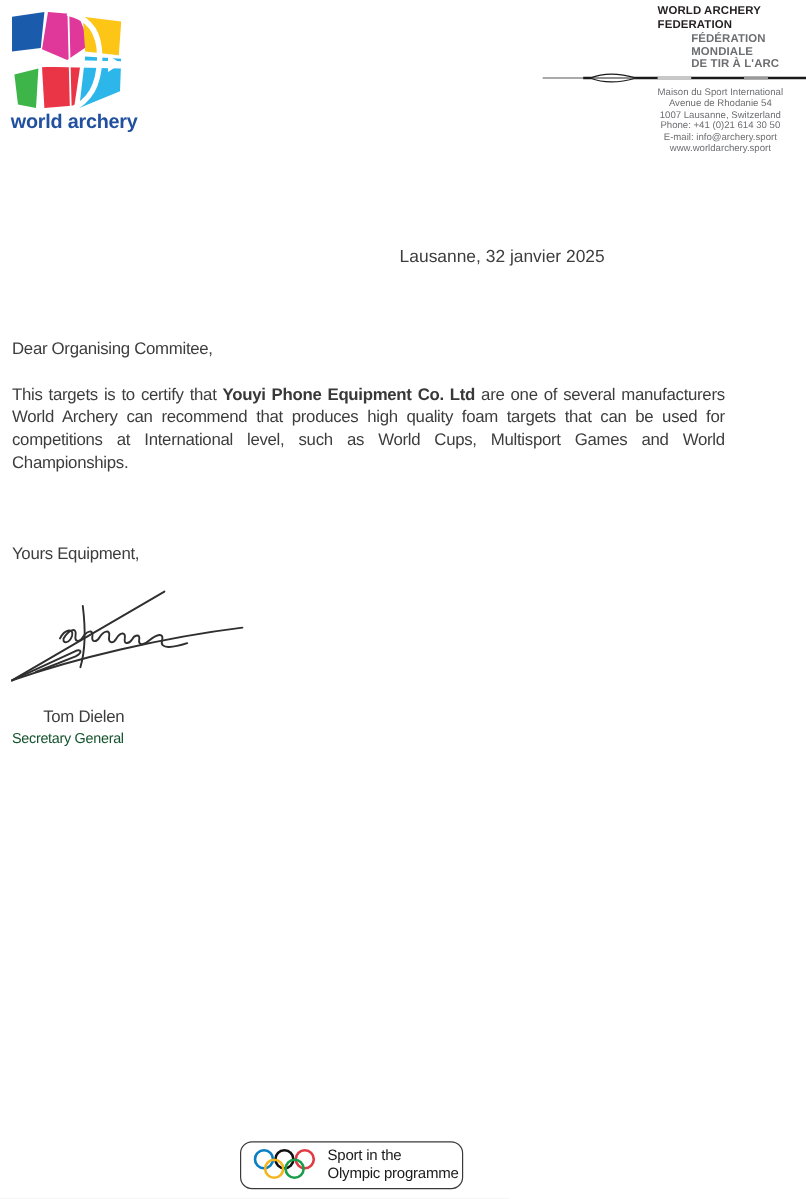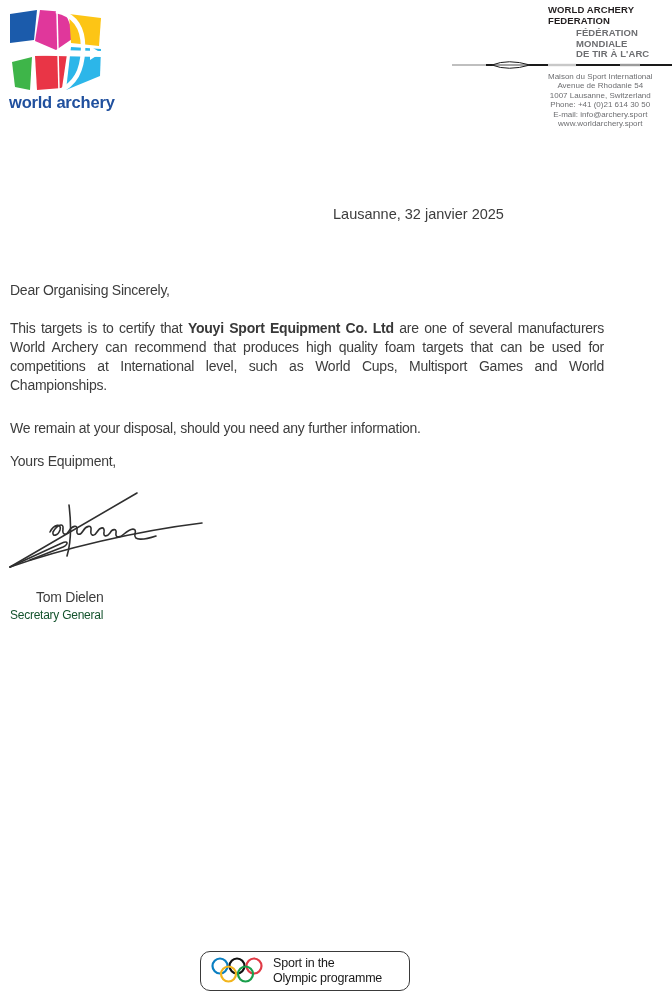--- a/index.html
+++ b/index.html
@@ -48,21 +48,21 @@
   .para1{top:319px;width:594px;text-align:justify;}
   .para1 strong{font-weight:bold;color:#383838;}
   .para2{top:419px;width:594px;}
   .closing{top:452px;}
   .signature{position:absolute;left:6px;top:487px;}
   .signer-name{position:absolute;left:10px;top:589px;font-size:14px;letter-spacing:-0.25px;color:#3d3d3d;margin-left:26px;}
   .signer-title{position:absolute;left:10px;top:608px;font-size:12px;letter-spacing:-0.25px;color:#14532d;}
   
   .badge{
     position:absolute;left:200px;top:951px;
-    width:210px;height:40px;box-sizing:border-box;
+    width:186px;height:40px;box-sizing:border-box;
     border:1.3px solid #3a3a3a;border-radius:10px;
     display:flex;align-items:center;gap:8px;
     padding-left:10px;background:#fff;
   }
   .badge-text{
     font-size:12.5px;line-height:15.5px;color:#1a1a1a;
     white-space:pre-line;letter-spacing:-0.2px;
   }
 </style>
 </head>
@@ -102,25 +102,24 @@
 
   <div class="address">Maison du Sport International
 Avenue de Rhodanie 54
 1007 Lausanne, Switzerland
 Phone: +41 (0)21 614 30 50
 E-mail: info@archery.sport
 www.worldarchery.sport</div>
 
   <div class="dateline">Lausanne, 32 janvier 2025</div>
 
-  <p class="txt salutation">Dear Organising Sincerely,</p>
+  <p class="txt salutation">Dear Organising Commitee,</p>
 
-  <p class="txt para1"><span>This targets is to certify that </span><strong>Youyi Sport Equipment Co. Ltd</strong><span> are one of several manufacturers World Archery can recommend that produces high quality foam targets that can be used for competitions at International level, such as World Cups, Multisport Games and World Championships.</span></p>
+  <p class="txt para1"><span>This targets is to certify that </span><strong>Youyi Phone Equipment Co. Ltd</strong><span> are one of several manufacturers World Archery can recommend that produces high quality foam targets that can be used for competitions at International level, such as World Cups, Multisport Games and World Championships.</span></p>
 
-  <p class="txt para2">We remain at your disposal, should you need any further information.</p>
 
   <p class="txt closing">Yours Equipment,</p>
 
   <svg class="signature" width="202" height="88" viewBox="0 0 202 88" xmlns="http://www.w3.org/2000/svg" fill="none" stroke="#2f2f2f" stroke-width="1.6" stroke-linecap="round">
     <path d="M131 6 L4 80"></path>
     <path d="M4 80 C55 62 130 44 196 36"></path>
     <path d="M4 80 L56 56 C62 53 63 57 57 60 L24 73"></path>
     <path d="M63 18 C65 34 66 52 61 69"></path>
     <path d="M44 45 C48 37 56 36 54 43 C52 49 46 50 47 45 C51 38 58 35 57 42 C56 48 60 49 63 44 C66 39 72 37 71 43 C70 48 74 49 77 44 C80 39 86 37 85 43 C84 49 88 50 91 45 C94 40 99 39 98 45 C97 50 101 50 104 46 C106 42 111 41 110 46 C109 51 114 51 118 47 C125 41 131 40 129 47 C127 54 138 53 150 49"></path>
   </svg>

